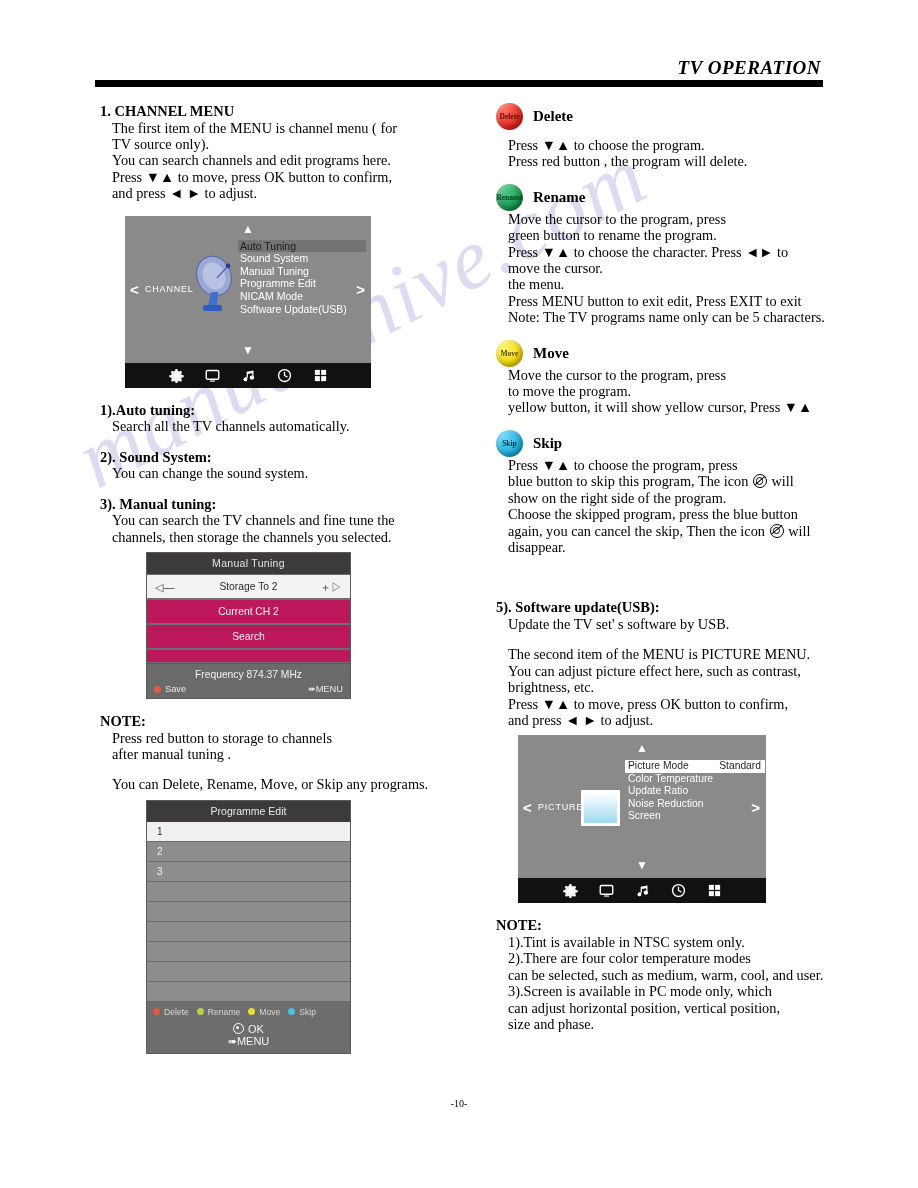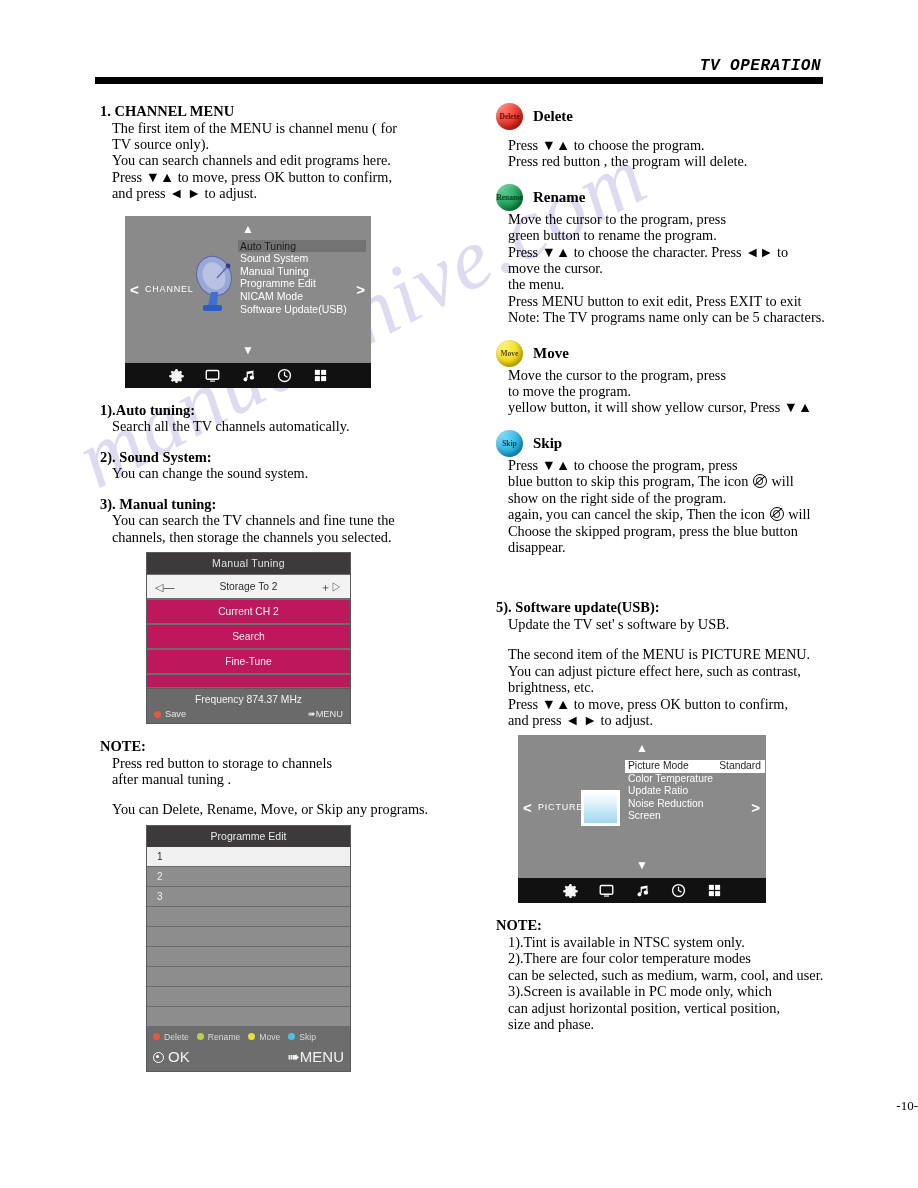--- a/index.html
+++ b/index.html
@@ -39,24 +39,24 @@
   
   #header {
     position: absolute;
     left: 95px;
     top: 58px;
     width: 728px;
     z-index: 3;
   }
   #header-title {
     text-align: right;
-    font-family: Liberation Mono, monospace;
+    font-family: Liberation Serif, serif;
     font-weight: bold;
     font-style: italic;
-    font-size: 16px;
+    font-size: 19px;
     letter-spacing: 0.5px;
     padding-right: 2px;
     line-height: 1.05;
   }
   #header-rule {
     margin-top: 2px;
     height: 7px;
     background: #000;
   }
 
@@ -273,24 +273,25 @@
     display: flex;
     gap: 8px;
     font-size: 8.6px;
     color: #d8d8d8;
     align-items: center;
     padding-bottom: 6px;
   }
   .pe-colorkeys span.k { display: inline-flex; align-items: center; }
   .pe-okrow {
     display: flex;
-    justify-content: space-between;
+    justify-content: center;
     align-items: center;
-    font-size: 15px;
+    font-size: 11px;
     color: #f2f2f2;
+    flex-direction: column;
   }
   .ok-circle {
     display: inline-block;
     width: 9px; height: 9px;
     border: 1.5px solid #fff;
     border-radius: 50%;
     position: relative;
     margin-right: 4px;
     vertical-align: -1px;
   }
@@ -397,22 +398,22 @@
     width: 14px; height: 1.4px;
     background: #000;
     transform: rotate(-40deg);
   }
 
   
   #page-number {
     position: absolute;
     left: 0; right: 0;
     top: 1098px;
-    text-align: right;
-    font-size: 13px;
+    text-align: center;
+    font-size: 10px;
     font-family: "Liberation Serif", serif;
     z-index: 3;
   }
 
   .nowrap { white-space: nowrap; }
 </style>
 </head>
 <body>
 
 <div id="watermark">manualshive.com</div>
@@ -505,21 +506,20 @@
   <div class="osd" id="osd-manual">
     <div class="mt-title">Manual  Tuning</div>
 
     <div class="mt-row active">
       <span class="mt-adorn-l">◁—</span>
       <span>Storage To 2</span>
       <span class="mt-adorn-r">＋▷</span>
     </div>
     <div class="mt-row">Current CH 2</div>
     <div class="mt-row">Search</div>
-    <div class="mt-row">Fine-Tune</div>
     <div class="mt-row empty"></div>
 
     <div class="mt-foot">
       <div class="mt-freq">Frequency  874.37  MHz</div>
       <div class="mt-keys">
         <span><span class="dot red"></span><span>Save</span></span>
         <span>➠<span>MENU</span></span>
       </div>
     </div>
   </div>
@@ -615,26 +615,26 @@
     <div class="rbtn blue">Skip</div>
     <div class="btn-caption">Skip</div>
   </div>
   <div class="para">Press ▼▲ to choose the program, press</div>
   <div class="para nowrap">
     <span>blue button to skip this program, The icon</span>
     <span class="skipicon"></span>
     <span>will</span>
   </div>
   <div class="para">show on the right side of the program.</div>
+  <div class="para">Choose the skipped program, press the blue button</div>
   <div class="para nowrap">
     <span>again, you can cancel the skip, Then the icon</span>
     <span class="skipicon"></span>
     <span>will</span>
   </div>
-  <div class="para">Choose the skipped program, press the blue button</div>
   <div class="para">disappear.</div>
 
   <div class="gap-xl"></div>
 
   <div class="heading">5). Software update(USB):</div>
   <div class="para">Update the TV set' s software by USB.</div>
 
   <div class="gap-m"></div>
 
   <div class="para">The second item of the MENU is PICTURE MENU.</div>

